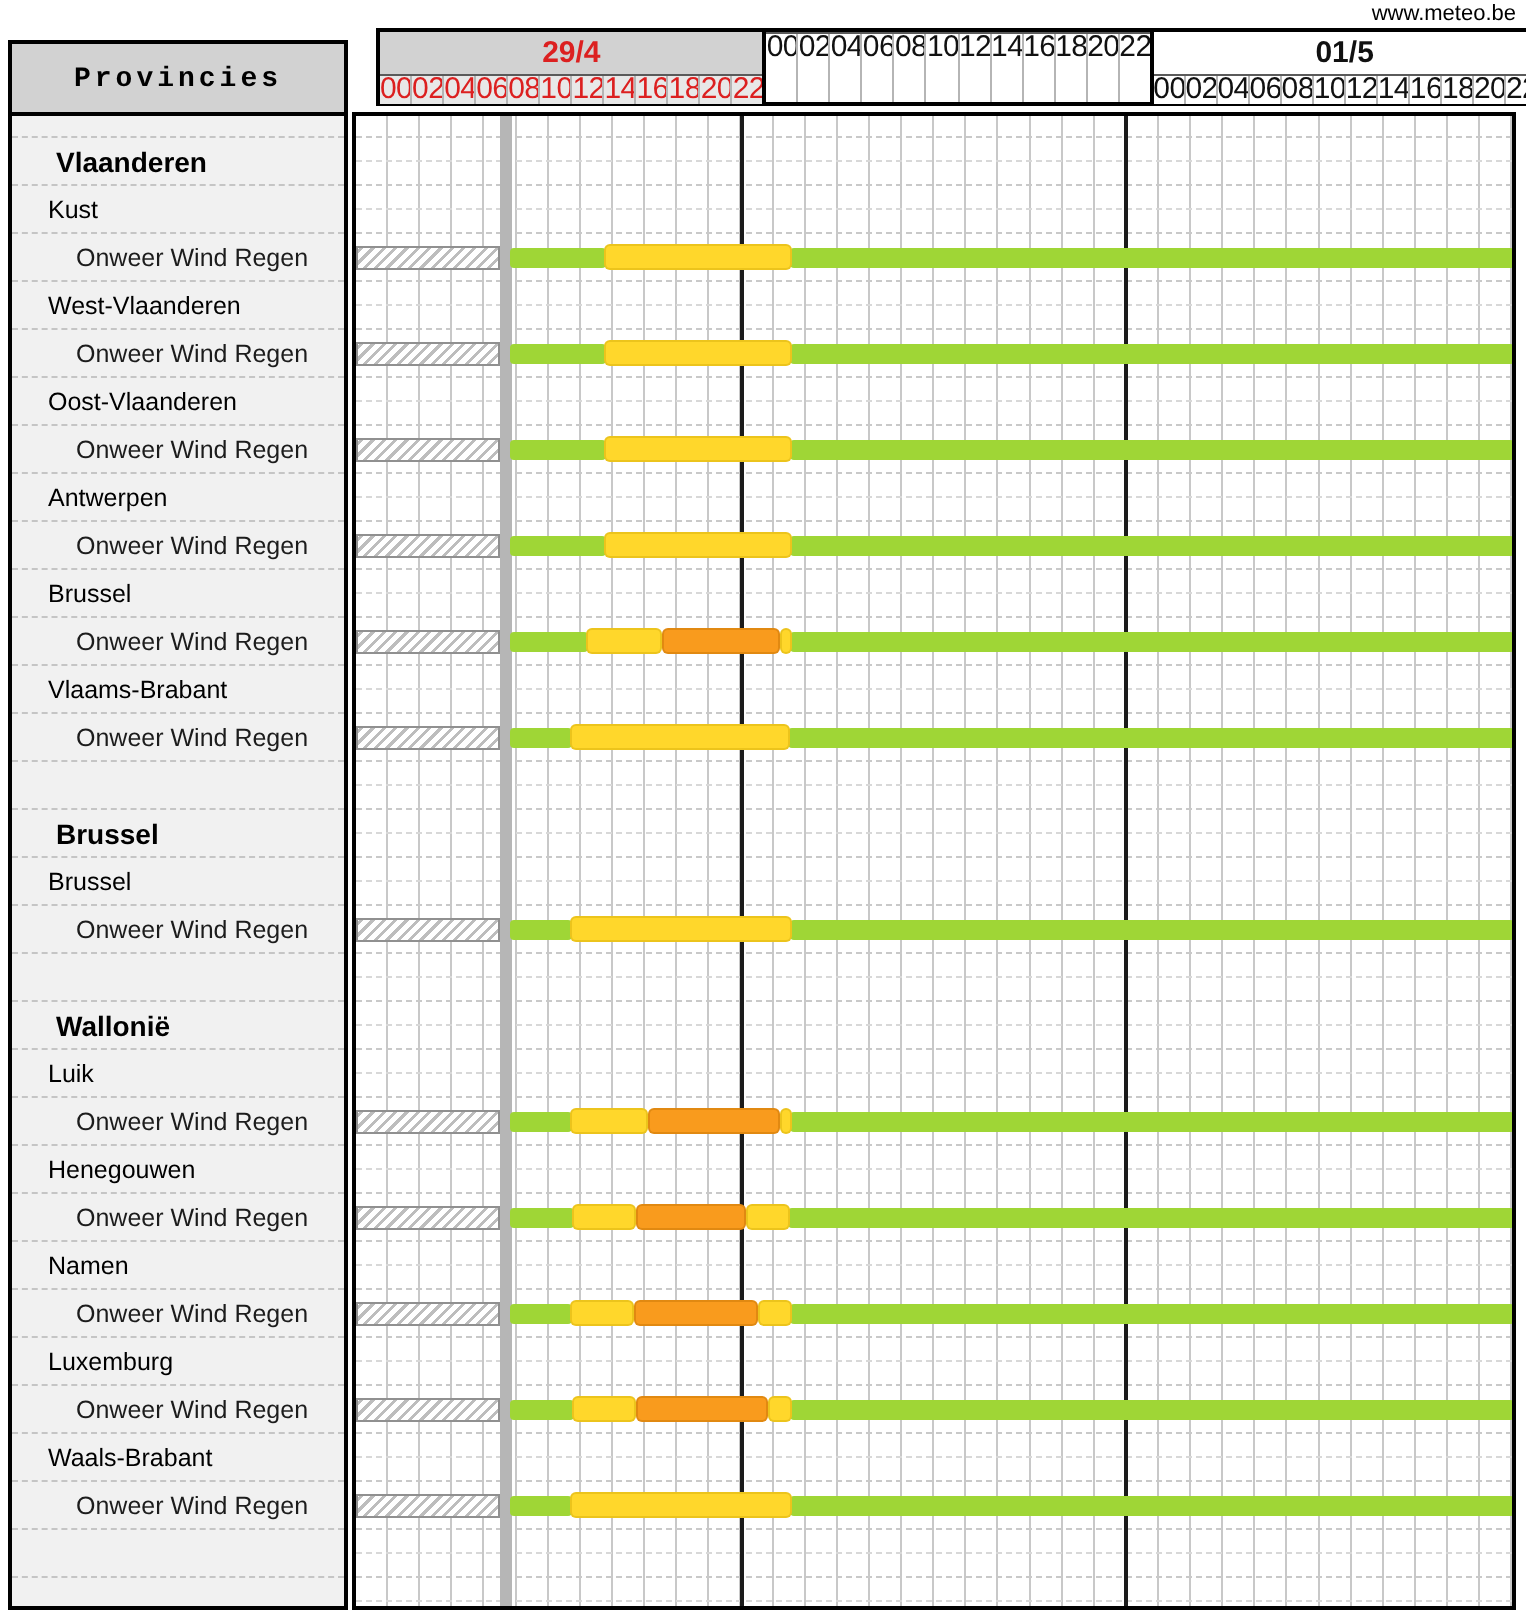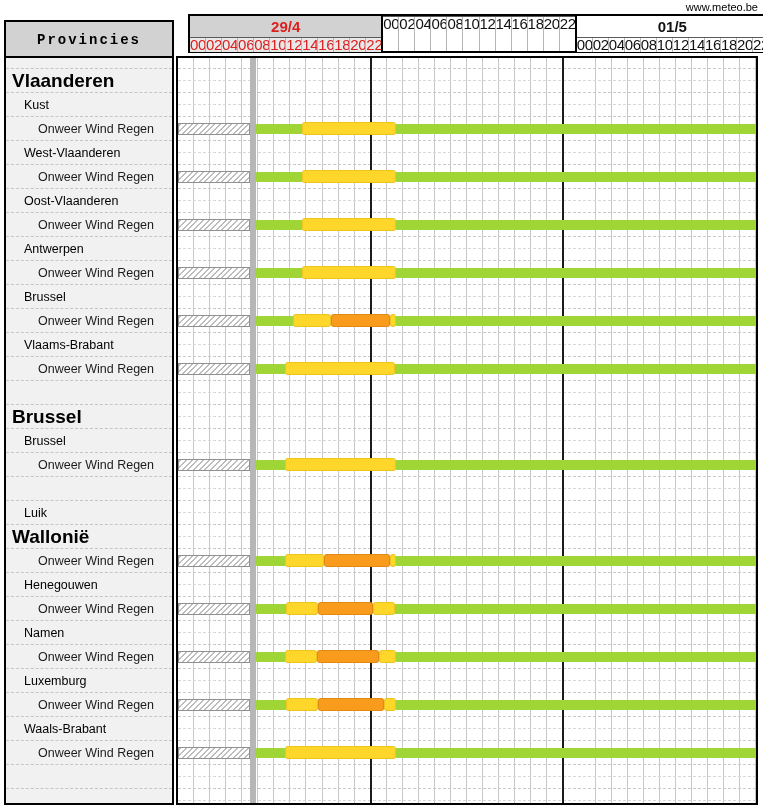--- a/index.html
+++ b/index.html
@@ -21,21 +21,21 @@
   .hour-cell{flex:1;min-width:0;overflow:hidden;font-size:15px;letter-spacing:-0.3px;text-align:right;
           line-height:14px;border-right:1px solid #b5b5b5;color:#111;background:#fff;}
   .hour-cell:last-child{border-right:none;}
   .day-col.hl .hour-cell{color:#dc2020;background:#e8e8e8;}
   .chart-body{position:absolute;left:176px;top:56px;width:582px;height:749px;box-sizing:border-box;
           border:2px solid #000;background-color:#fff;overflow:hidden;
           background-image:repeating-linear-gradient(to right,transparent 0px,transparent 15.06px,#c8c8c8 15.06px,#c8c8c8 16.06px);}
   .day-sep{position:absolute;top:0;bottom:0;width:2px;background:#1b1b1b;z-index:2;}
   .now-marker{position:absolute;top:0;bottom:0;background:#b6b6b6;z-index:2;}
   .lrow{height:24px;box-sizing:border-box;border-top:1px dashed #c5c5c5;display:flex;align-items:center;color:#000;}
-  .lrow.region{font-weight:bold;font-size:19px;padding-left:6px;}
+  .lrow.region{font-weight:bold;font-size:14px;padding-left:22px;}
   .lrow.province{font-weight:normal;font-size:12.5px;padding-left:18px;}
   .lrow.wlabel{font-size:12.5px;padding-left:32px;color:#1c1c1c;}
   .lrow.spacer{height:10px;border-top:none;}
   .crow{position:relative;height:24px;box-sizing:border-box;border-top:1px dashed #c9c9c9;}
   .crow::after{content:"";position:absolute;left:0;right:0;top:11px;border-top:1px dashed #d8d8d8;}
   .crow.spacer{height:10px;border-top:none;}
   .crow.spacer::after{display:none;}
   .hatch{position:absolute;left:0;top:6px;height:12px;box-sizing:border-box;border:1px solid #909090;z-index:3;
           background:repeating-linear-gradient(315deg,#ffffff 0 2.5px,#bdbdbd 2.5px 4px);}
   .seg{position:absolute;box-sizing:border-box;}
@@ -116,22 +116,22 @@
       <div class="lrow wlabel">Onweer Wind Regen</div>
       <div class="lrow province">Brussel</div>
       <div class="lrow wlabel">Onweer Wind Regen</div>
       <div class="lrow province">Vlaams-Brabant</div>
       <div class="lrow wlabel">Onweer Wind Regen</div>
       <div class="lrow"></div>
       <div class="lrow region">Brussel</div>
       <div class="lrow province">Brussel</div>
       <div class="lrow wlabel">Onweer Wind Regen</div>
       <div class="lrow"></div>
+      <div class="lrow region">Wallonië</div>
       <div class="lrow province">Luik</div>
-      <div class="lrow region">Wallonië</div>
       <div class="lrow wlabel">Onweer Wind Regen</div>
       <div class="lrow province">Henegouwen</div>
       <div class="lrow wlabel">Onweer Wind Regen</div>
       <div class="lrow province">Namen</div>
       <div class="lrow wlabel">Onweer Wind Regen</div>
       <div class="lrow province">Luxemburg</div>
       <div class="lrow wlabel">Onweer Wind Regen</div>
       <div class="lrow province">Waals-Brabant</div>
       <div class="lrow wlabel">Onweer Wind Regen</div>
       <div class="lrow"></div>

